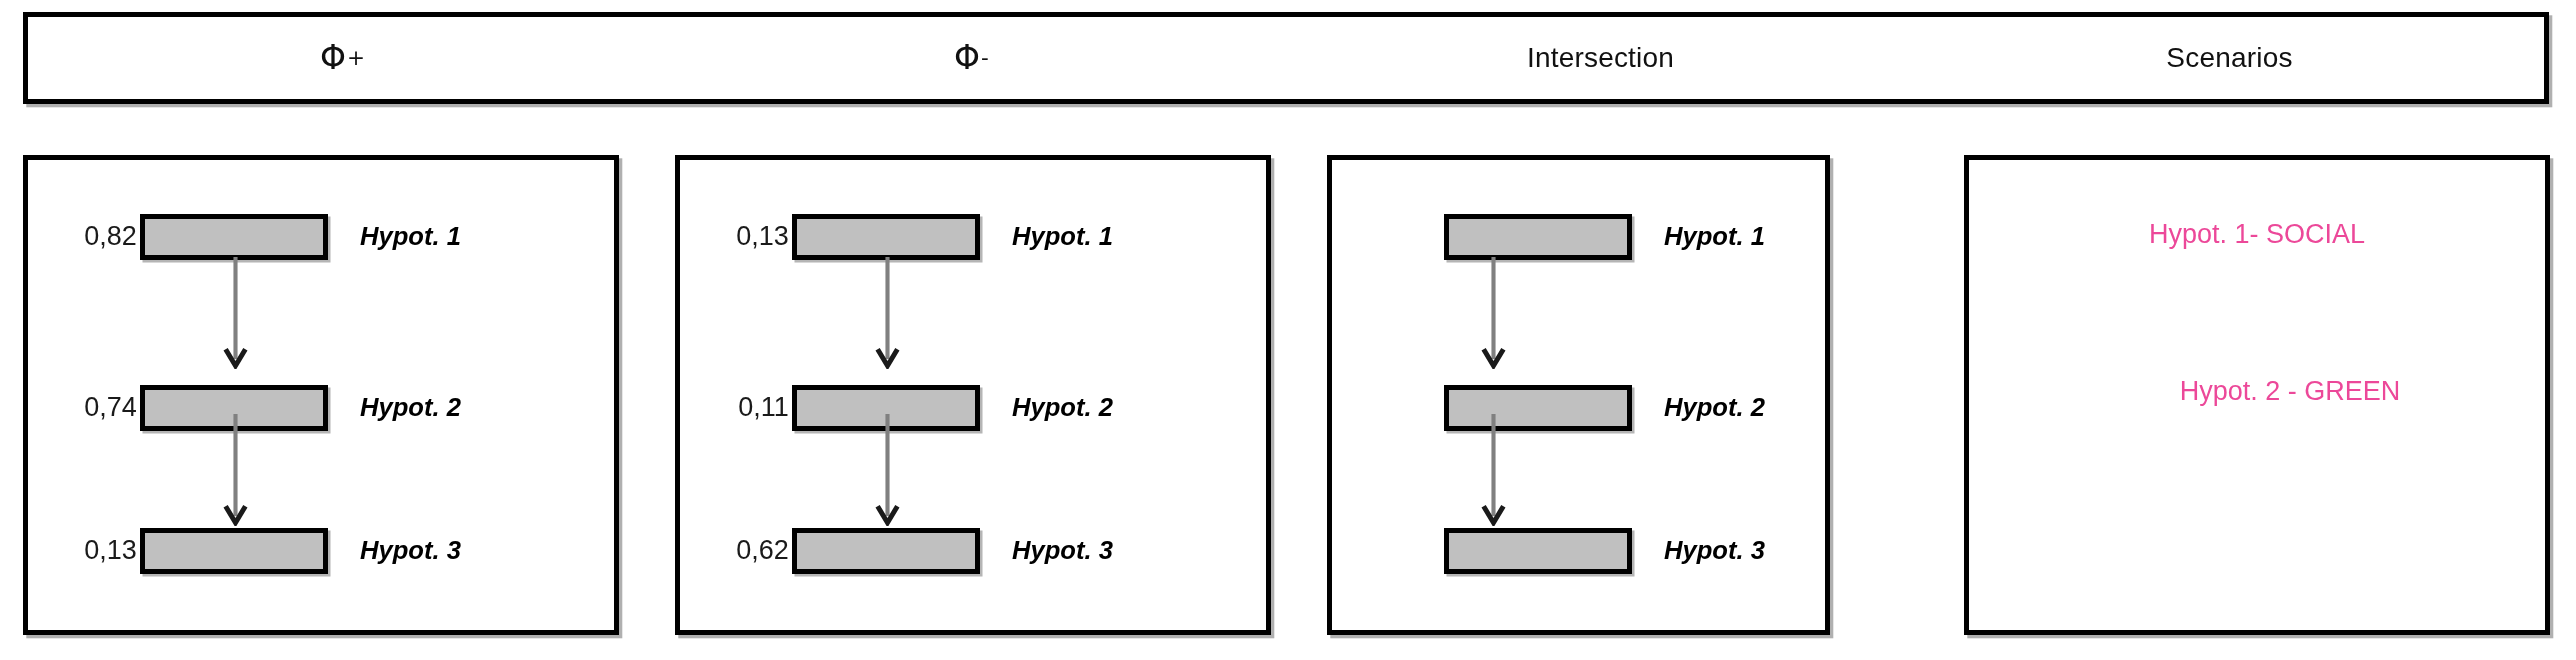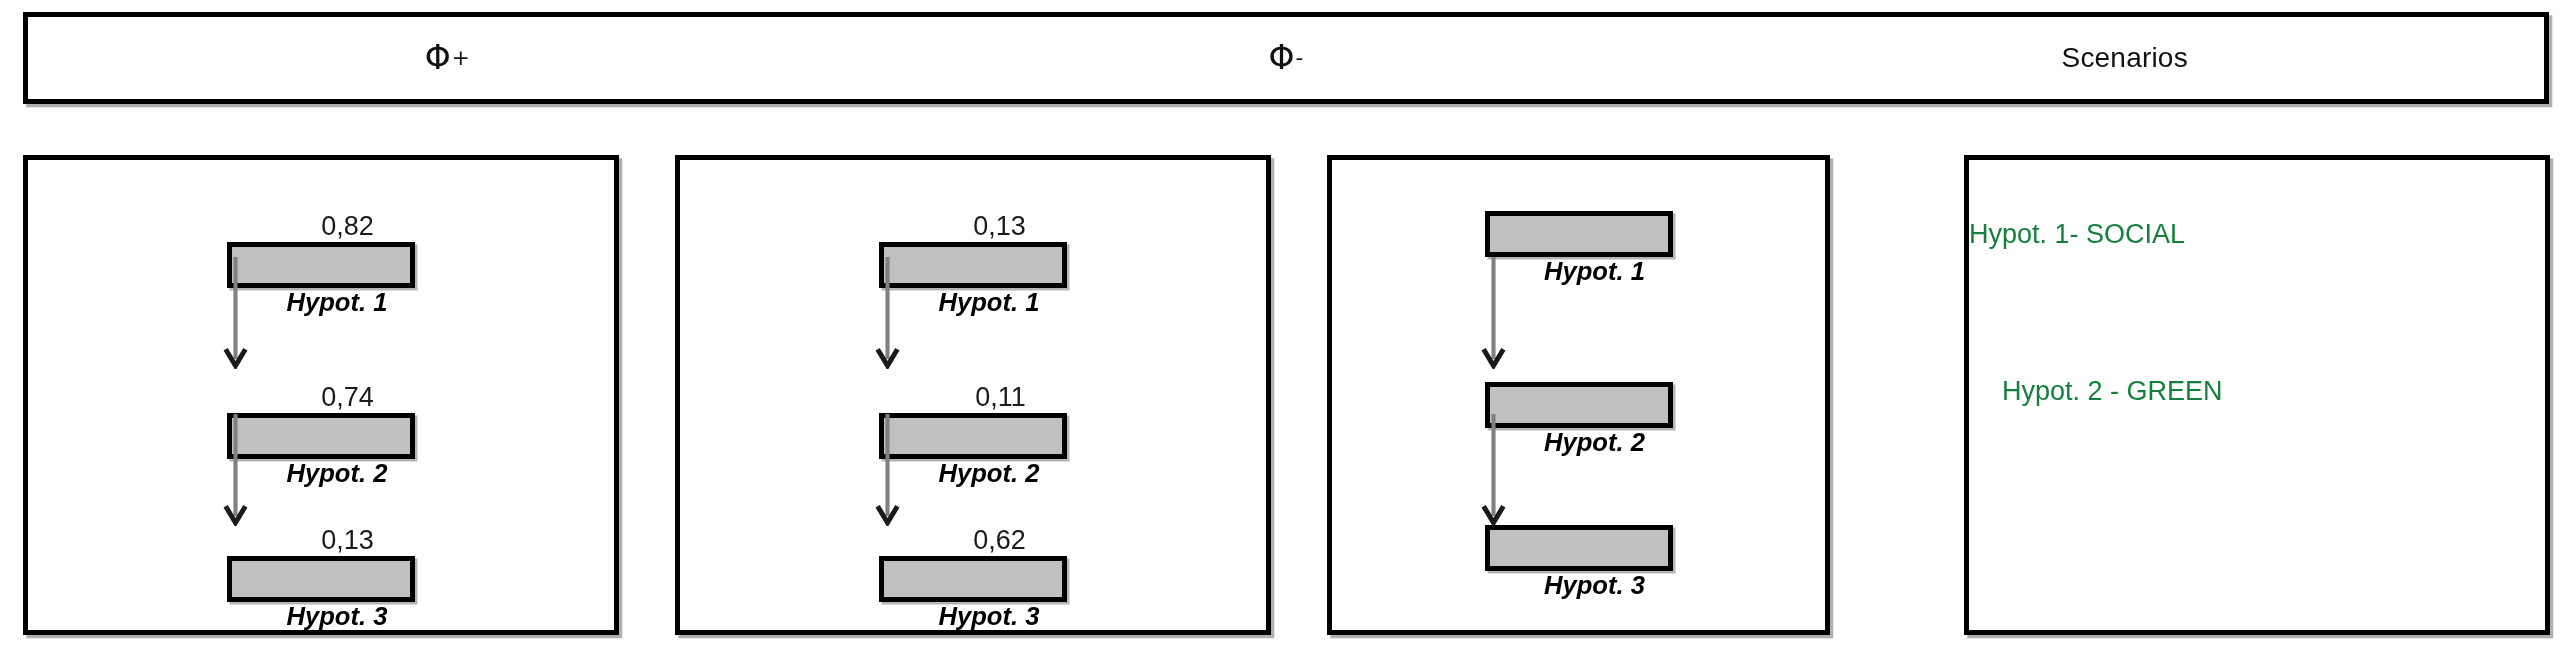--- a/index.html
+++ b/index.html
@@ -91,21 +91,21 @@
     position: relative;
     width: 100%;
     height: 100%;
   }
   .flow-row {
     position: absolute;
     left: 0;
     width: 100%;
     height: 51px;
     display: flex;
-    flex-direction: column;
+    flex-direction: row;
     align-items: center;
   }
   .flow-row.r1 { top: 51px; }
   .flow-row.r2 { top: 222px; }
   .flow-row.r3 { top: 365px; }
 
   .value-label {
     width: 112px;
     text-align: right;
     padding-right: 3.3px;
@@ -148,23 +148,23 @@
   
   .scenario-list {
     position: relative;
     width: 100%;
     height: 100%;
   }
   .scenario-item {
     position: absolute;
     left: 0;
     width: 100%;
-    text-align: left;
+    text-align: center;
     font-size: 27px;
-    color: #15803d;
+    color: #ec4899;
     white-space: pre;
   }
   .scenario-item.s1 { top: 59px; }
   .scenario-item.s2 { top: 216px; margin-left: 33px; }
   .scenario-item.s3 { top: 373px; }
 </style>
 </head>
 <body>
 
 <div id="figure">
@@ -172,20 +172,21 @@
   <div class="header-bar">
 
     <div class="header-cell phi">
       <span class="phi-glyph">Φ</span><span class="phi-sup">+</span>
     </div>
 
     <div class="header-cell phi">
       <span class="phi-glyph">Φ</span><span class="phi-sup">-</span>
     </div>
 
+    <div class="header-cell">Intersection</div>
 
     <div class="header-cell">Scenarios</div>
   </div>
 
   <div class="panels-row">
 
     <div class="panel panel-1">
       <div class="flow">
 
         <div class="flow-row r1">

